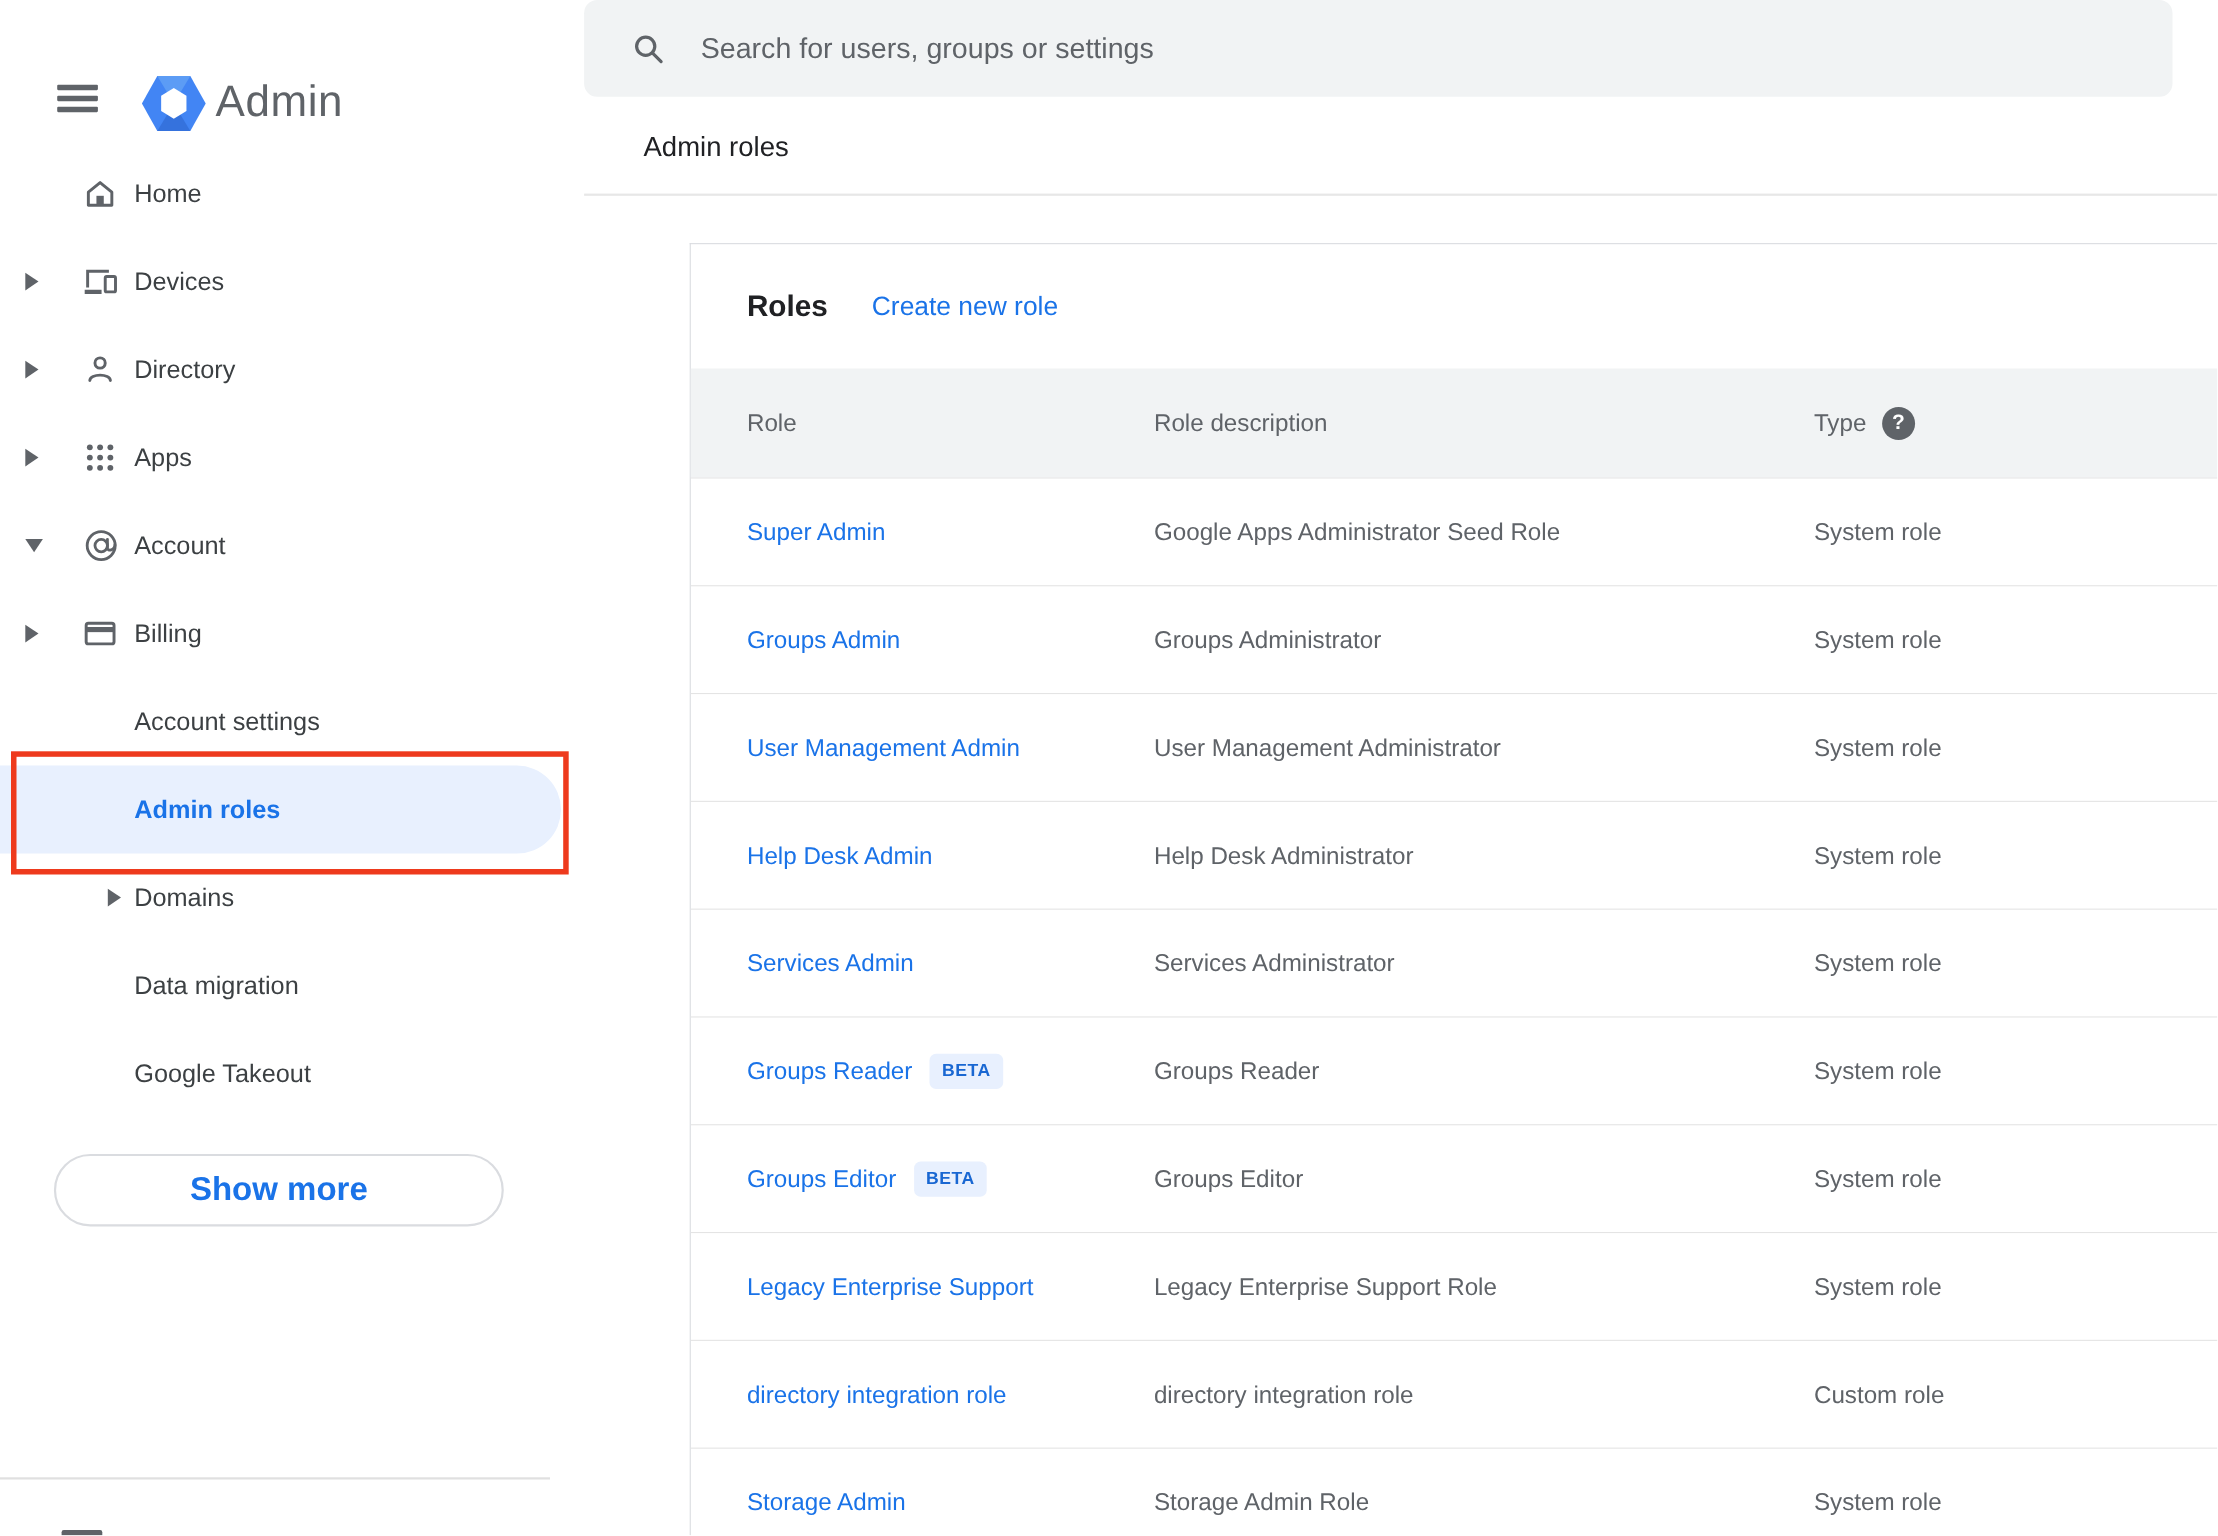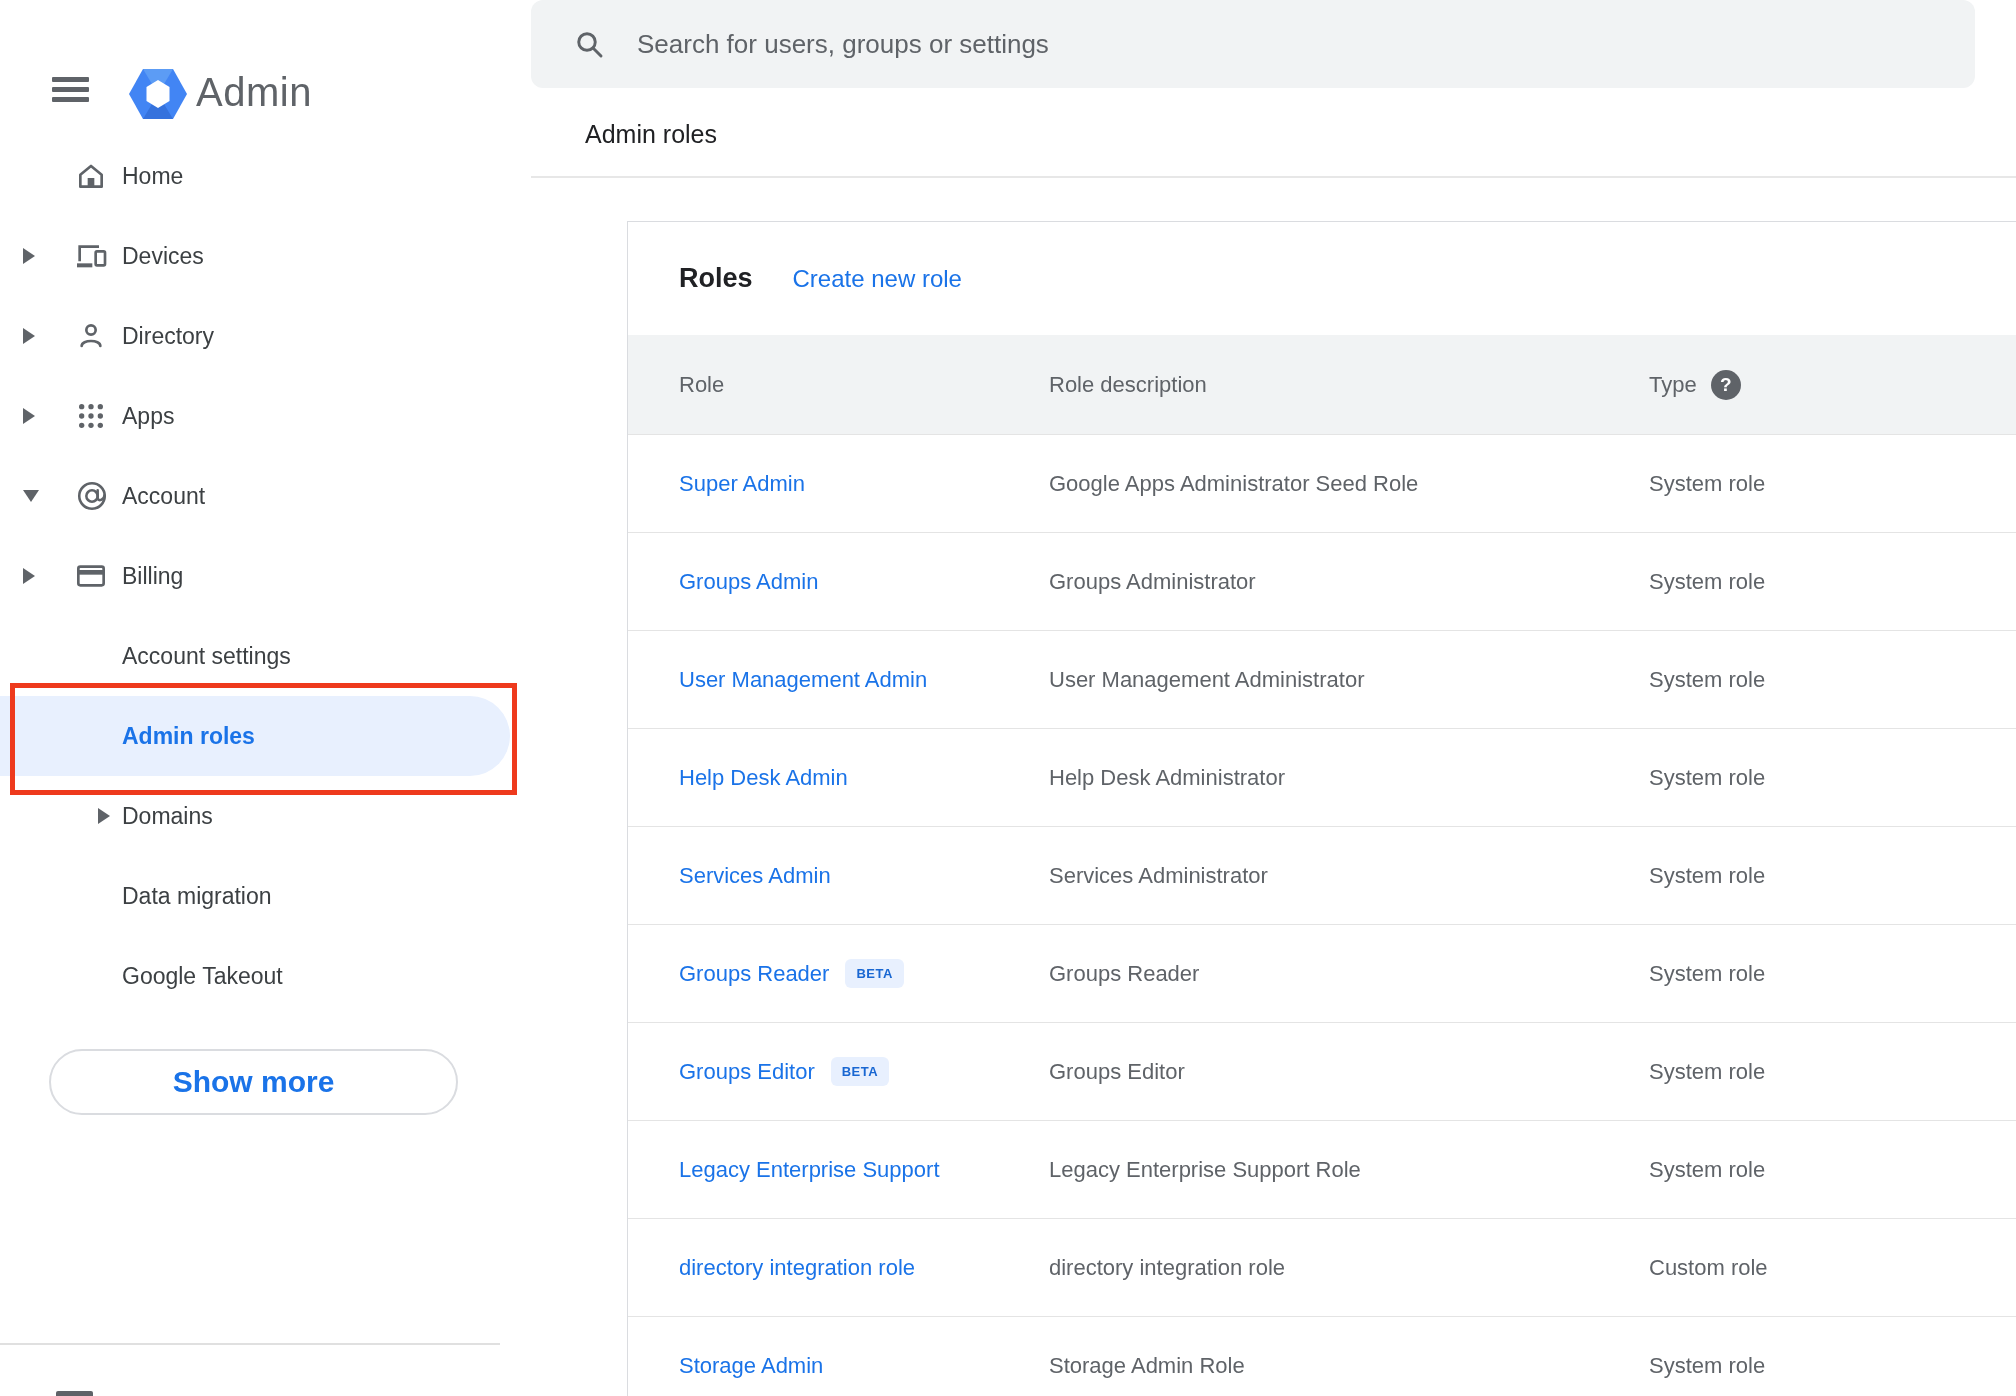--- a/index.html
+++ b/index.html
@@ -48,21 +48,21 @@
   .create-link { margin-left:40px; font-size:24px; color:#1a73e8; text-decoration:none; cursor:pointer; }
   .thead { height:99px; background:#f1f3f4; display:grid; grid-template-columns:421px 600px 1fr; align-items:center; }
   .th { font-size:22px; color:#5f6368; }
   .th.c1 { padding-left:51px; }
   .th.c3 { display:flex; align-items:center; gap:14px; }
   .help-circle { width:30px; height:30px; border-radius:50%; background:#5f6368; color:#fff; font-size:19px; font-weight:bold; display:flex; align-items:center; justify-content:center; cursor:pointer; }
   .trow { height:98px; display:grid; grid-template-columns:421px 600px 1fr; align-items:center; border-top:1px solid #e4e4e4; }
   .trow:first-of-type { border-top:none; }
   .cell-role { padding-left:51px; display:flex; align-items:center; }
   .role-link { font-size:22px; color:#1a73e8; text-decoration:none; cursor:pointer; }
-  .beta-badge { margin-left:16px; background:#e8f0fe; color:#1967d2; font-size:13px; font-weight:bold; padding:7px 11px; border-radius:6px; letter-spacing:0.5px; }
+  .beta-badge { margin-left:16px; background:#e8f0fe; color:#1967d2; font-size:16px; font-weight:bold; padding:7px 11px; border-radius:6px; letter-spacing:0.5px; }
   .cell-desc, .cell-type { font-size:22px; color:#5f6368; }
 </style>
 </head>
 <body>
 
 <div class="page">
 
   <div class="brand">
     <div class="hamburger">
       <div class="bar"></div>

